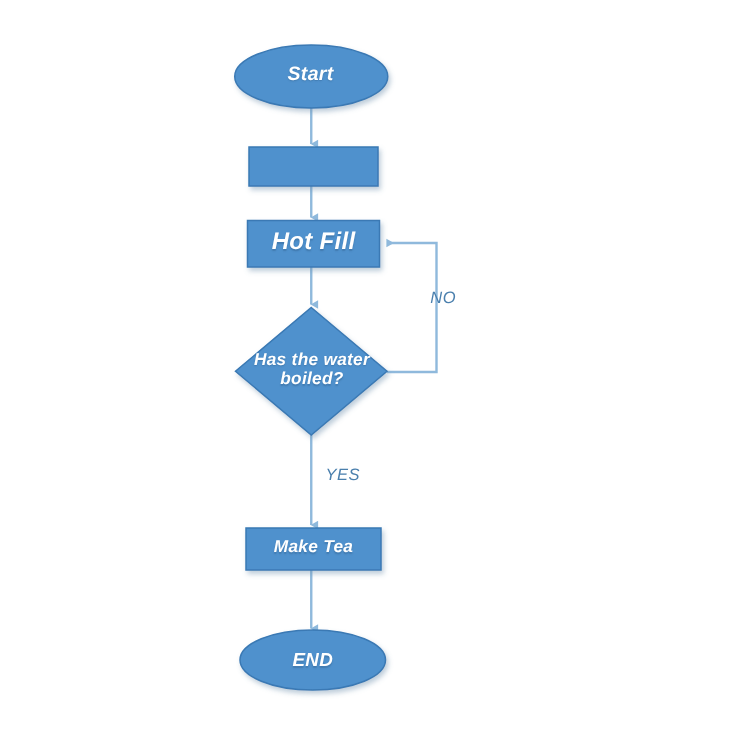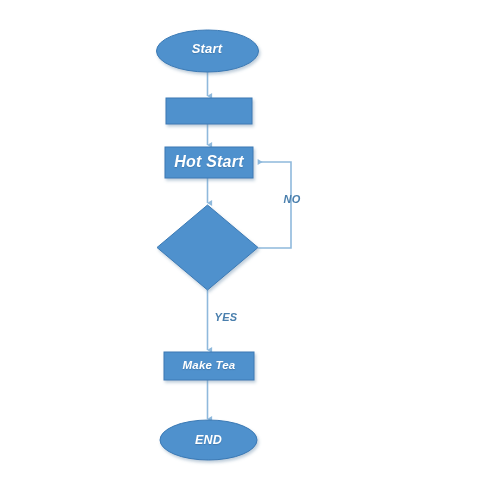--- a/index.html
+++ b/index.html
@@ -36,24 +36,24 @@
     line-height: 1.15;
     letter-spacing: 0.2px;
     text-shadow: 0 1px 1px rgba(40,80,120,0.35);
     pointer-events: none;
     white-space: pre-line;
   }
   .edge-label {
     position: absolute;
     color: #4a7fad;
     font-style: italic;
-    font-weight: bold;
+    font-weight: normal;
     font-size: 11px;
     letter-spacing: 0.3px;
-    text-align: center;
+    text-align: right;
   }
   .lbl-start  { left: 156px; top: 42px;  width: 102px; font-size: 13px; }
   .lbl-fill   { left: 166px; top: 103px; width: 86px;  font-size: 11px; }
   .lbl-hot    { left: 165px; top: 153px; width: 88px;  font-size: 16px; }
   .lbl-dec    { left: 160px; top: 234px; width: 96px;  font-size: 11.5px; }
   .lbl-make   { left: 164px; top: 359px; width: 90px;  font-size: 11.5px; }
   .lbl-end    { left: 160px; top: 433px; width: 97px;  font-size: 12.5px; }
   .lbl-yes    { left: 212px; top: 311px; width: 28px; }
   .lbl-no     { left: 280px; top: 193px; width: 24px; }
 </style>
@@ -100,22 +100,24 @@
 
       <rect x="164" y="352" width="90" height="28" fill="#4f91cd" stroke="#3a79b4" stroke-width="1" filter="url(#soft-shadow)"></rect>
 
       <ellipse cx="208.5" cy="440" rx="48.5" ry="20" fill="#4f91cd" stroke="#3a79b4" stroke-width="1" filter="url(#soft-shadow)"></ellipse>
     </g>
   </svg>
 
   <div class="node-label lbl-start">Start</div>
 
 
-  <div class="node-label lbl-hot">Hot Start</div>
+  <div class="node-label lbl-hot">Hot Fill</div>
 
+  <div class="node-label lbl-dec">Has the water
+boiled?</div>
 
   <div class="node-label lbl-end">END</div>
 
   <div class="node-label lbl-make">Make Tea</div>
 
   <div class="edge-label lbl-no">NO</div>
 
   <div class="edge-label lbl-yes">YES</div>
 
 </div>

